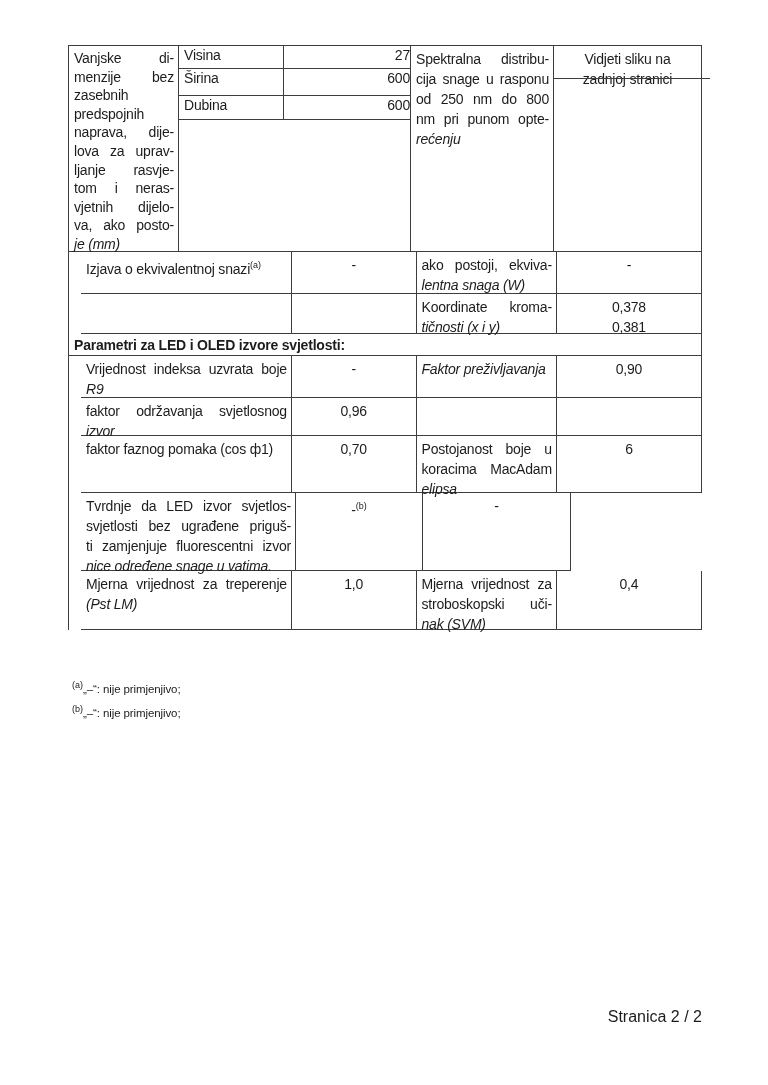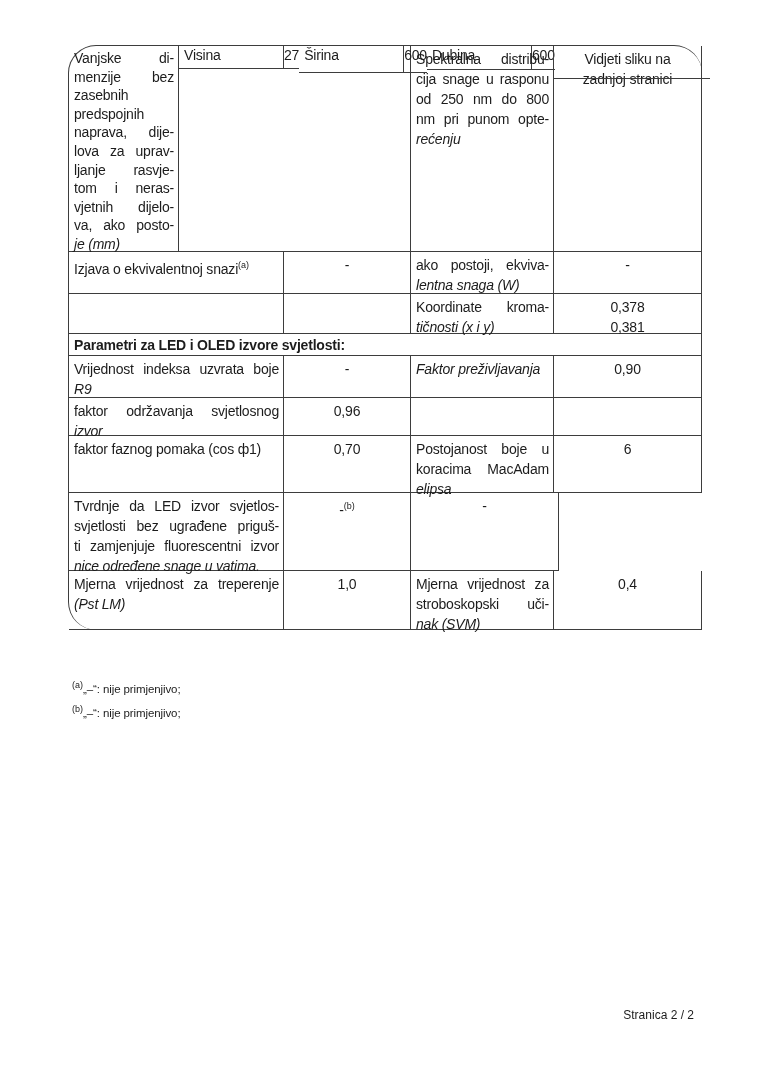--- a/index.html
+++ b/index.html
@@ -7,32 +7,32 @@
     --b:#3d3d3d;
   }
   html,body{margin:0;padding:0;background:#888;}
   .page{
     position:relative;width:768px;height:1085px;background:#ffffff;
     font-family:"Liberation Sans",sans-serif;color:var(--ink);
     font-size:14px;letter-spacing:-0.2px;overflow:hidden;
   }
   .tbl{
     position:absolute;left:68px;top:45px;width:633px;
-    border-top:1.5px solid var(--b);border-left:1.5px solid var(--b);border-radius:28px;
+    border-top:1.5px solid var(--b);border-left:1.5px solid var(--b);
   }
   .row{display:flex;position:relative;}
   .cell{
     box-sizing:border-box;
     border-right:1.5px solid var(--b);
     border-bottom:1.5px solid var(--b);
     padding:3px 4px 0 5px;
   }
   .w-lab1{width:110px;}
-  .w-mid{width:232px;padding:0;display:flex;}
-  .w-lab{width:215px;}
+  .w-mid{width:232px;padding:0;display:flex;flex-direction:column;}
+  .w-lab{width:215px;margin-left:12px;}
   .w-val{width:127px;padding-left:2px;padding-right:2px;}
   .w-rlab{width:143px;}
   .w-rval{width:148px;padding-left:2px;padding-right:2px;}
   .w-full{width:633px;font-weight:bold;padding-top:1px;}
   .line{white-space:nowrap;line-height:20px;}
   .lab1-lines .line{line-height:18.6px;}
   .jcell .line{text-align:justify;text-align-last:justify;}
   .jcell .line:last-child{text-align-last:left;font-style:italic;}
   .ccell .line{text-align:center;}
   .mini{display:flex;border-bottom:1.5px solid var(--b);box-sizing:border-box;}
@@ -41,21 +41,21 @@
   .mini-3{height:24px;}
   .mini .mlab{width:105px;box-sizing:border-box;border-right:1.5px solid var(--b);padding:1px 4px 0 5px;}
   .mini .mval{flex:1;text-align:right;padding-top:1px;}
   .minifill{flex:1;}
   .sup{font-size:9px;vertical-align:6px;letter-spacing:0;}
   .seg{position:absolute;left:483.5px;top:31.5px;width:157px;height:1.5px;background:var(--b);}
   .head-line{line-height:20px;}
   .fns{position:absolute;left:72px;top:676px;font-size:11.5px;letter-spacing:-0.1px;}
   .fn{height:24px;line-height:18px;}
   .fnm{font-size:9px;vertical-align:5px;letter-spacing:0;}
-  .pgnum{position:absolute;top:1008px;right:74px;font-size:12px;letter-spacing:0;}
+  .pgnum{position:absolute;top:1008px;right:66px;font-size:16px;letter-spacing:0;}
 </style>
 </head>
 <body>
 
 <div class="page">
 
   <div class="tbl">
 
     <div class="row" style="height:206px">
       <div class="cell w-lab1 jcell lab1-lines">

